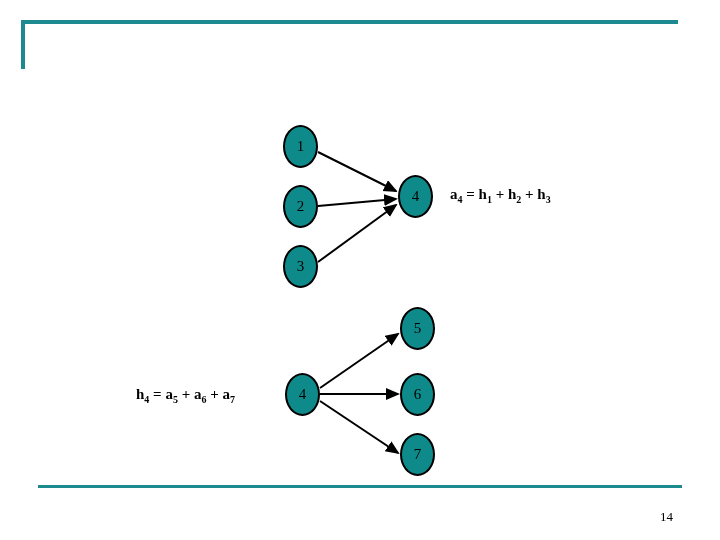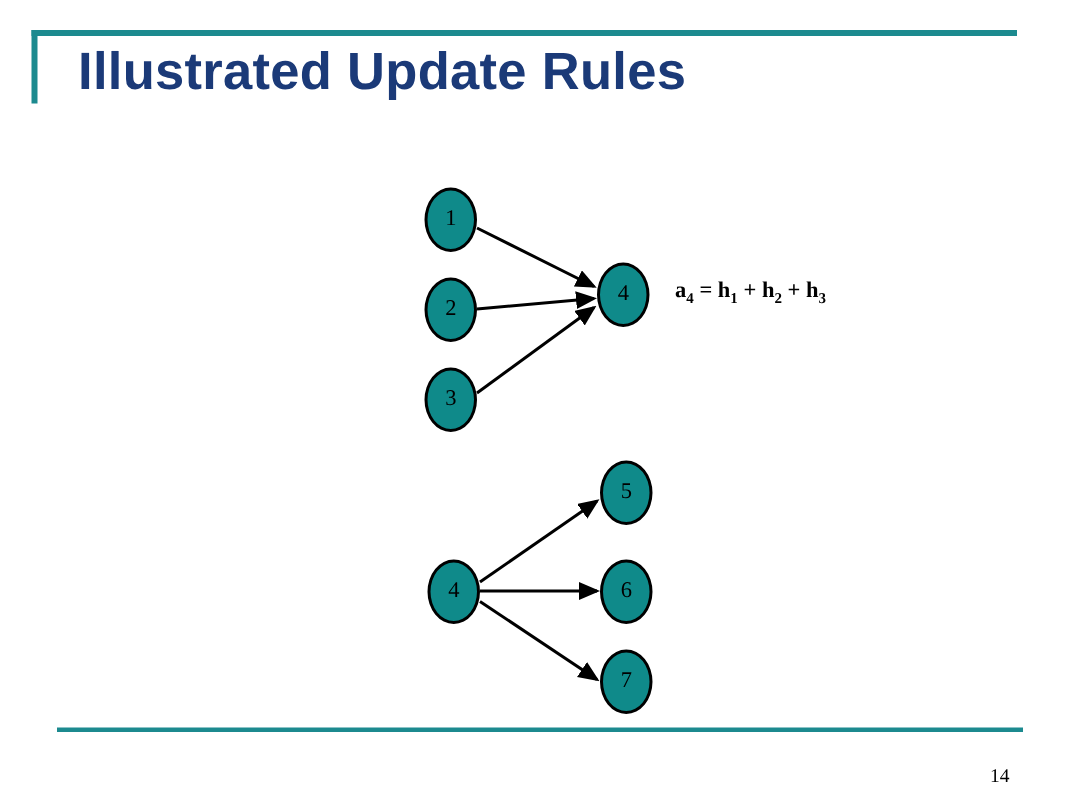--- a/index.html
+++ b/index.html
@@ -105,21 +105,20 @@
     color: #000000;
   }
 </style>
 </head>
 <body>
 
 <div id="slide">
 
   <div id="title-rule-top"></div>
   <div id="title-rule-left"></div>
-  <div id="page-title">Illustrated Update Rules</div>
 
   <svg id="diagram-layer" width="720" height="540" viewBox="0 0 720 540" xmlns="http://www.w3.org/2000/svg">
     <defs>
       <marker id="arrowhead" markerWidth="7" markerHeight="7" refX="6" refY="3" orient="auto" markerUnits="strokeWidth">
         <path d="M0,0 L7,3 L0,6 z" fill="#000000"></path>
       </marker>
     </defs>
     <g id="edges-top">
         <line x1="318" y1="152" x2="396" y2="191" stroke="#000000" stroke-width="2" marker-end="url(#arrowhead)"></line>
         <line x1="318" y1="206" x2="396" y2="199" stroke="#000000" stroke-width="2" marker-end="url(#arrowhead)"></line>
@@ -155,17 +154,18 @@
       </div>
       <div class="graph-node" style="left: 400px; top: 373px; background: rgb(15, 138, 138); border-color: rgb(0, 0, 0);">
         <span>6</span>
       </div>
       <div class="graph-node" style="left: 400px; top: 433px; background: rgb(15, 138, 138); border-color: rgb(0, 0, 0);">
         <span>7</span>
       </div>
     </div>
 
   <div class="equation" id="equation-top" style="left: 450px; top: 186px;">a<sub>4</sub> = h<sub>1</sub> + h<sub>2</sub> + h<sub>3</sub></div>
+  <div class="equation" id="equation-bottom" style="left: 136px; top: 386px;">h<sub>4</sub> = a<sub>5</sub> + a<sub>6</sub> + a<sub>7</sub></div>
 
   <div id="footer-rule"></div>
   <div id="page-number">14</div>
 
 </div>
 
 </body></html>

